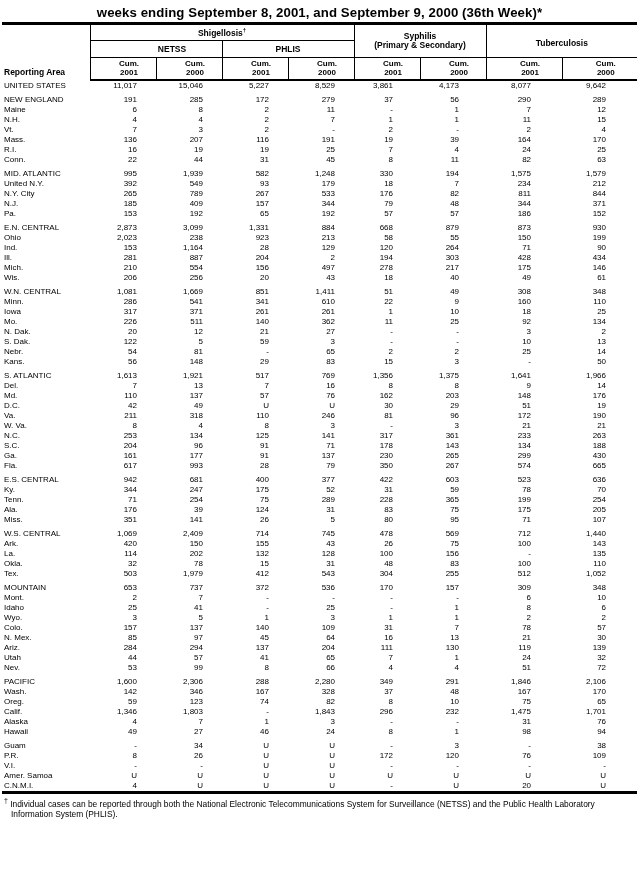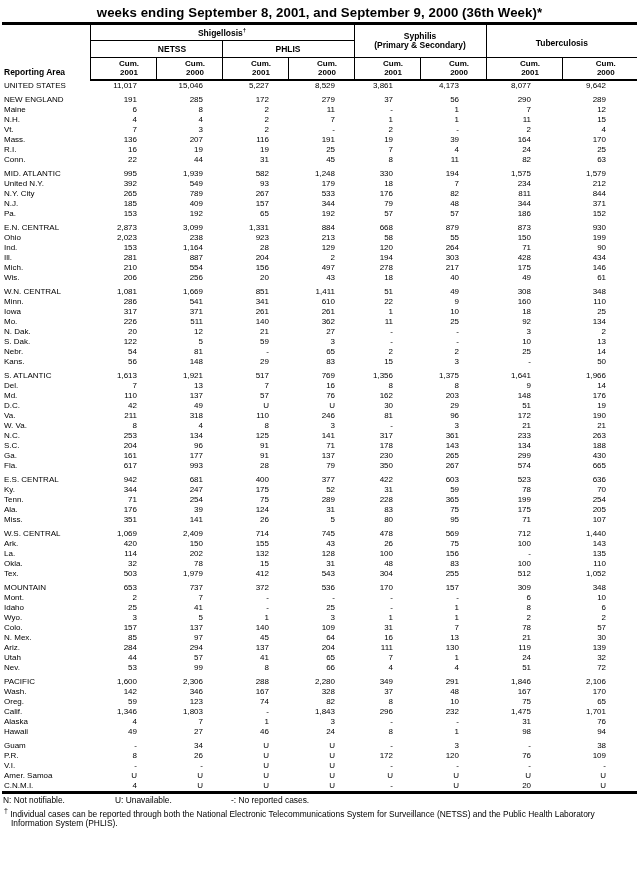--- a/index.html
+++ b/index.html
@@ -888,18 +888,15 @@
           <td class="num">U</td>
           <td class="num">-</td>
           <td class="num">U</td>
           <td class="num">20</td>
           <td class="num">U</td>
         </tr>
       </tbody>
   </table>
 
   <div class="footnotes">
-    <div class="fn-row">
-      <span class="fn-n">N: Not notifiable.</span><span class="fn-u">U: Unavailable.</span><span class="fn-d">-: No reported cases.</span>
-    </div>
     <div class="hang"><sup>†</sup> <span>Individual cases can be reported through both the National Electronic Telecommunications System for Surveillance (NETSS) and the Public Health Laboratory Information System (PHLIS).</span></div>
   </div>
 </div>
 
 </body></html>

